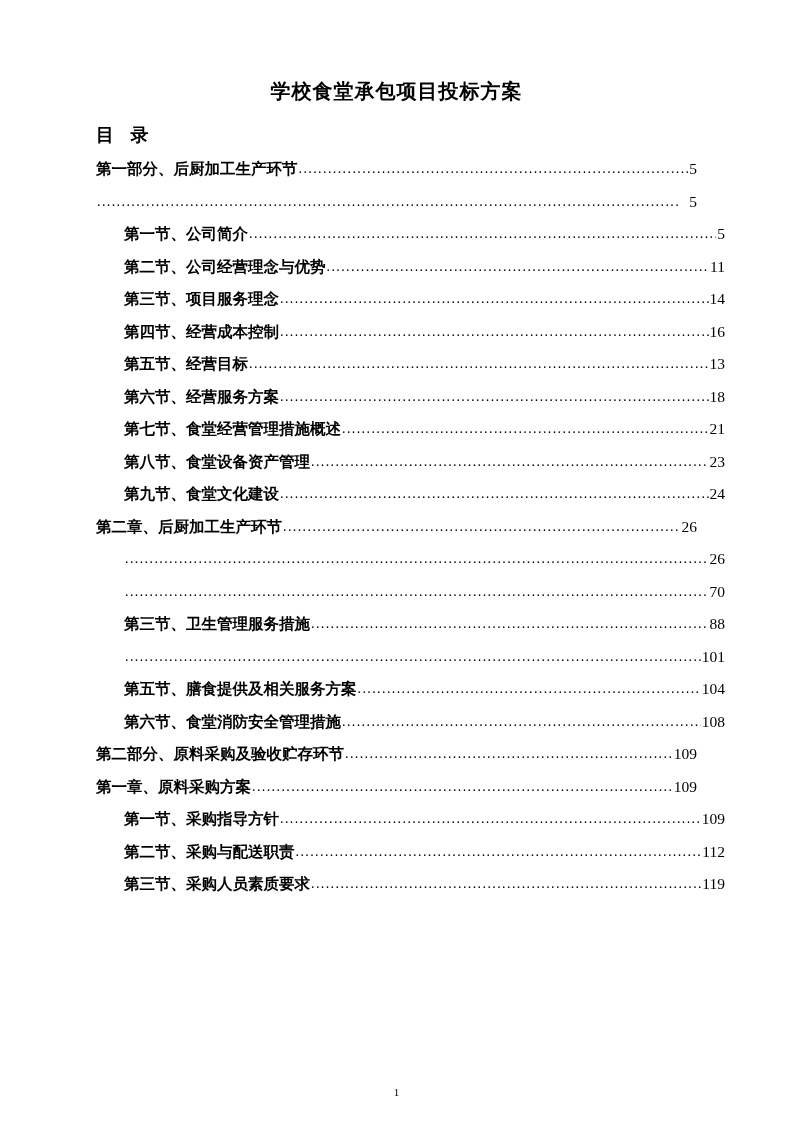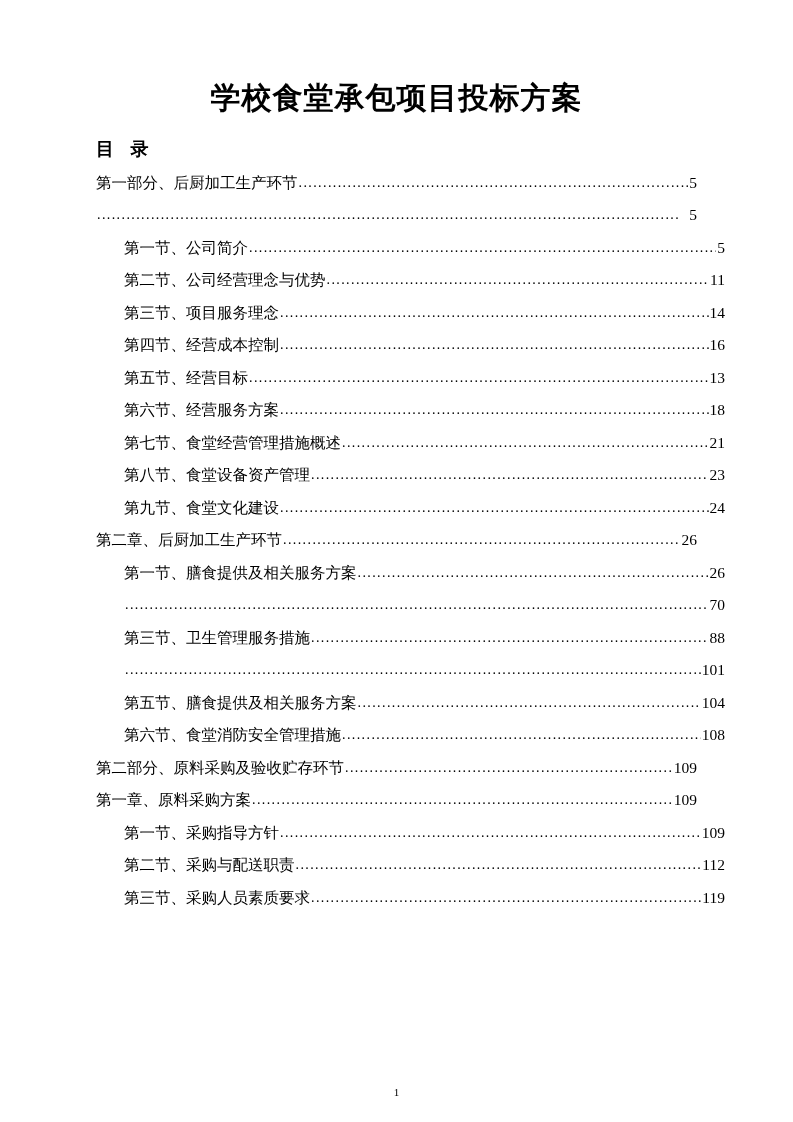--- a/index.html
+++ b/index.html
@@ -16,21 +16,21 @@
     overflow: hidden;
   }
   .page {
     width: 793px;
     height: 1122px;
     box-sizing: border-box;
     padding: 78px 96px 0 96px;
     position: relative;
   }
   .doc-title {
-    font-size: 30px;
+    font-size: 20px;
     font-weight: bold;
     text-align: center;
     letter-spacing: 1px;
     margin: 0 0 18px 0;
     line-height: 1.35;
     font-family: "Liberation Serif", "DejaVu Serif", serif;
   }
   .toc-heading {
     font-size: 18px;
     font-weight: bold;
@@ -43,20 +43,21 @@
   }
   .toc-entry {
     display: flex;
     align-items: baseline;
     width: 100%;
     margin: 0 0 16.5px 0;
     white-space: nowrap;
   }
   .toc-entry .txt {
     flex: 0 0 auto;
+    font-weight: bold;
   }
   .toc-entry .dots {
     flex: 1 1 auto;
     overflow: hidden;
     white-space: nowrap;
     margin: 0 1px;
     letter-spacing: 1.4px;
     font-size: 14px;
     color: #000;
     position: relative;
@@ -144,21 +145,20 @@
         <span class="txt">第九节、食堂文化建设</span>
         <span class="dots">.......................................................................................................................</span>
         <span class="pg">24</span>
       </div>
       <div class="toc-entry lvl-2">
         <span class="txt">第二章、后厨加工生产环节</span>
         <span class="dots">.......................................................................................................................</span>
         <span class="pg">26</span>
       </div>
       <div class="toc-entry lvl-3">
-        <span class="txt">第一节、膳食提供及相关服务方案</span>
         <span class="dots">.......................................................................................................................</span>
         <span class="pg">26</span>
       </div>
       <div class="toc-entry lvl-3">
         <span class="dots">.......................................................................................................................</span>
         <span class="pg">70</span>
       </div>
       <div class="toc-entry lvl-3">
         <span class="txt">第三节、卫生管理服务措施</span>
         <span class="dots">.......................................................................................................................</span>

